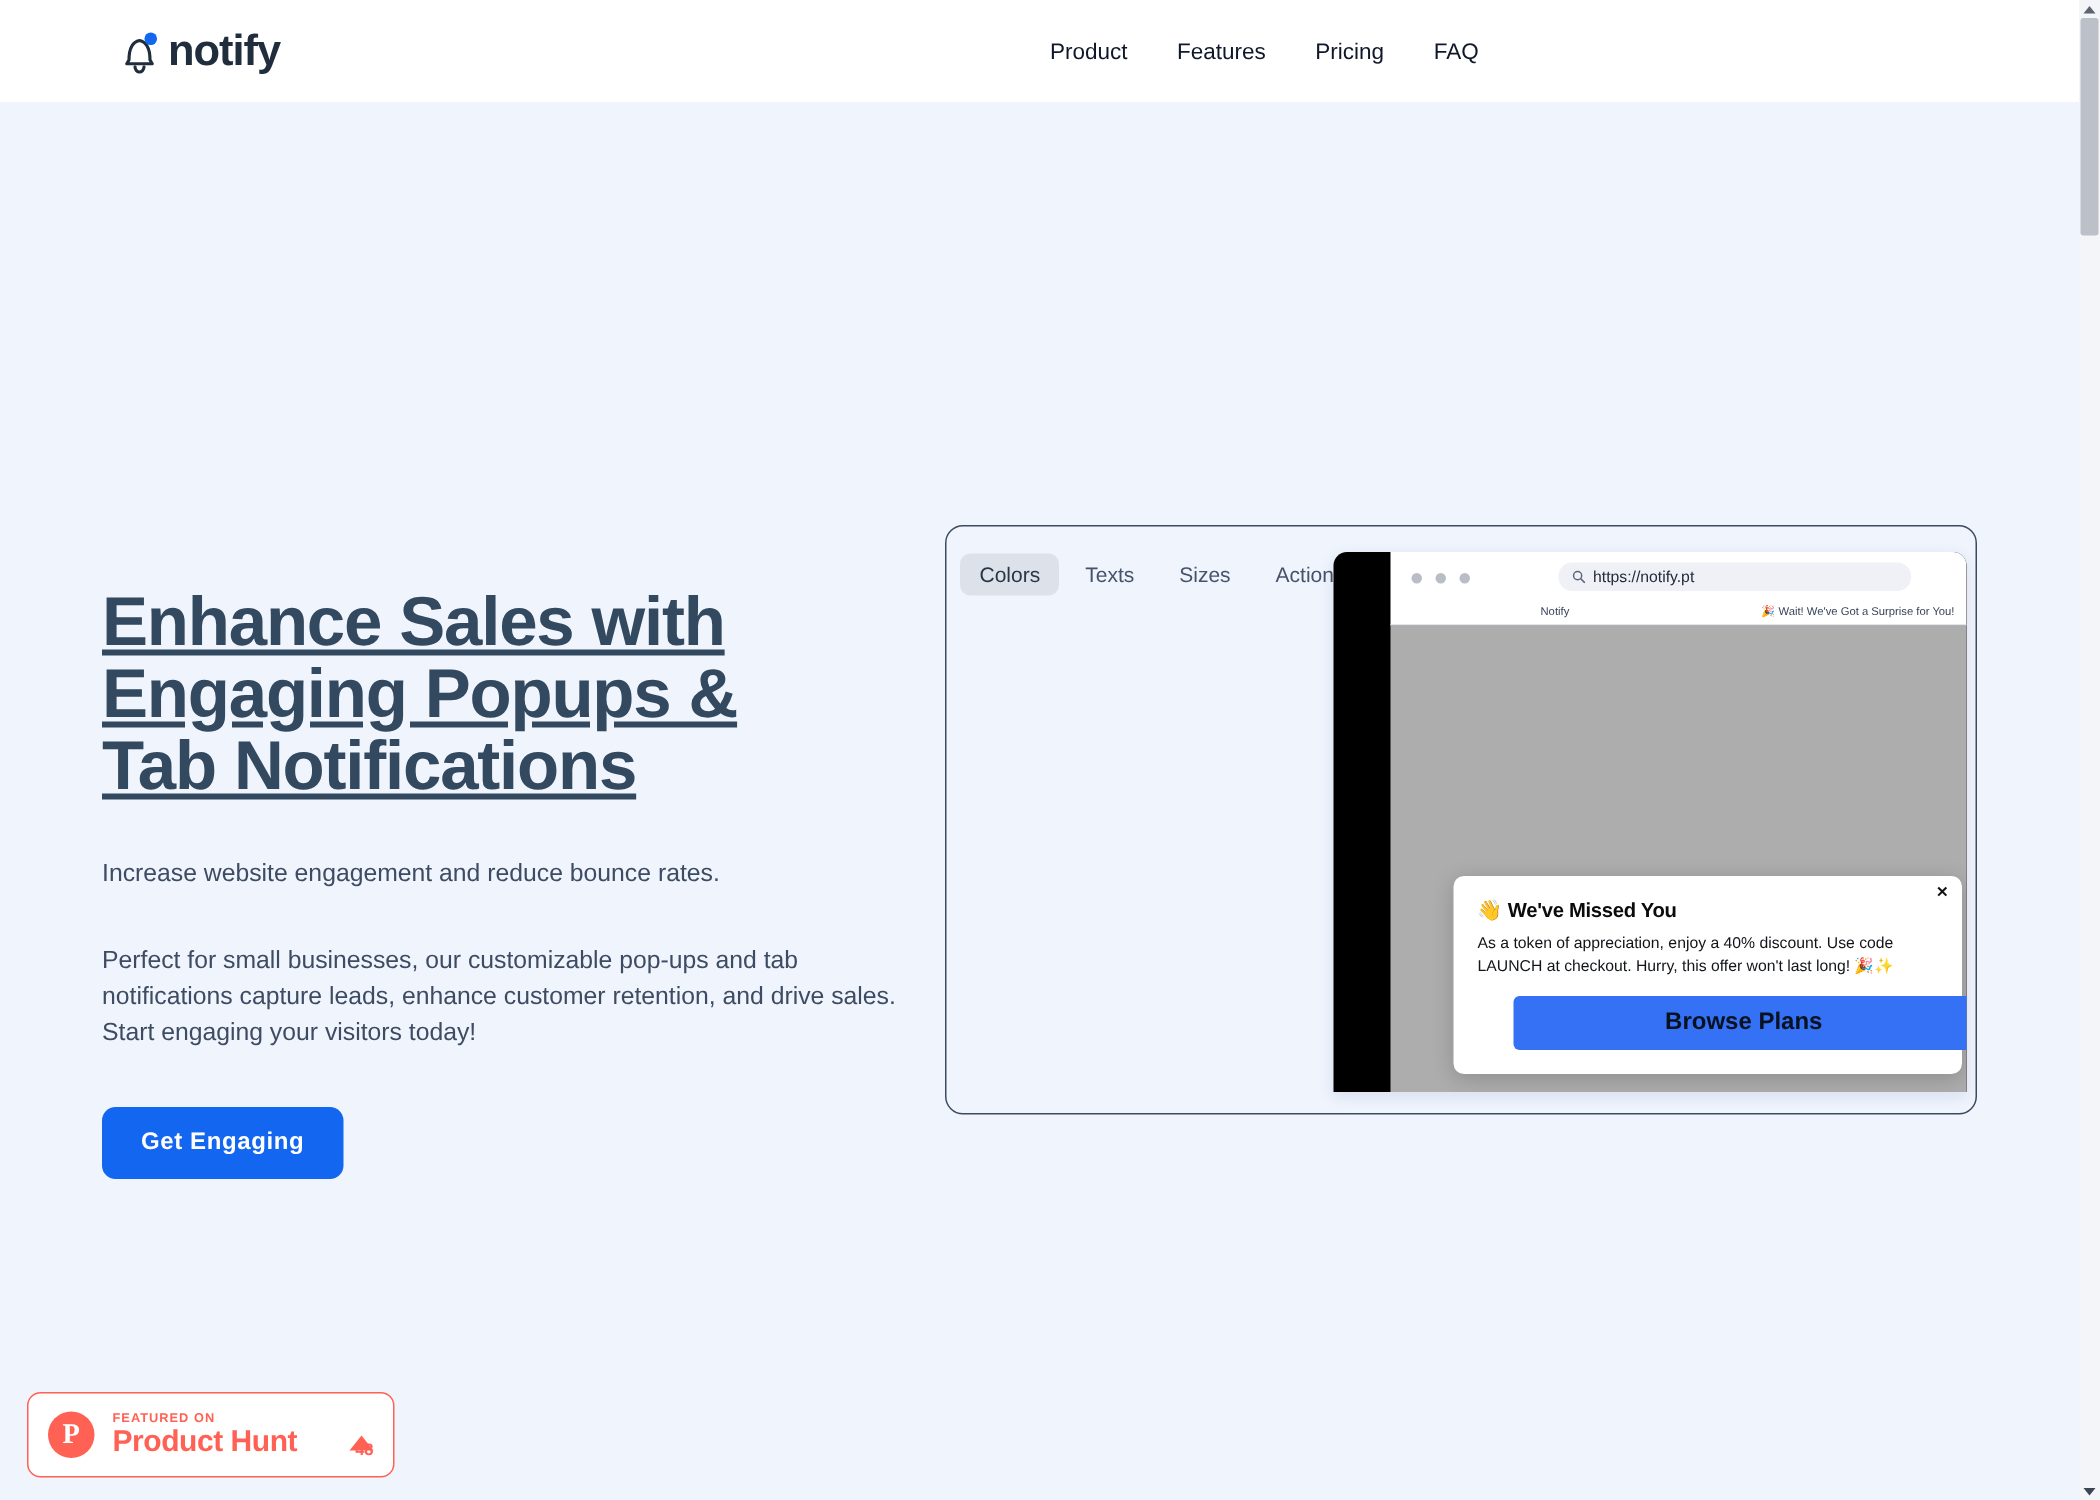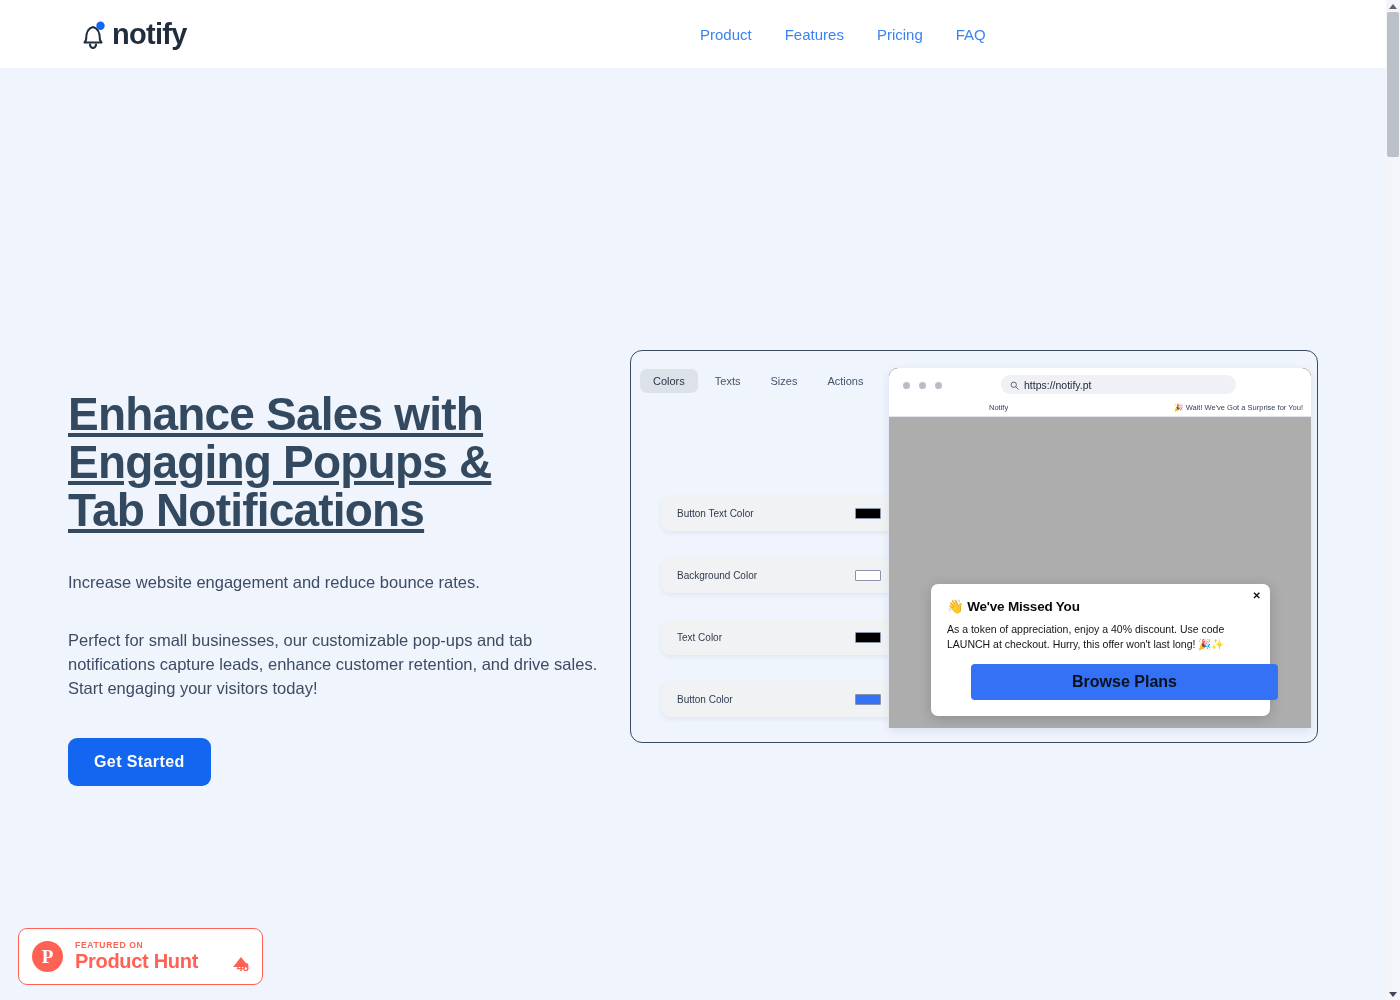--- a/index.html
+++ b/index.html
@@ -33,21 +33,21 @@
   .logo-text {
     font-size: 29px; font-weight: 700; letter-spacing: -0.7px;
     color: #1f2d3d;
   }
   .nav {
     position: absolute; left: 700px; top: 0;
     height: 68px;
     display: flex; align-items: center; gap: 33px;
   }
   .nav-item {
-    font-size: 15px; color: #3b82f6;
+    font-size: 15px; color: #0f172a;
     cursor: pointer; white-space: nowrap;
   }
 
   
   .hero-left {
     position: absolute; left: 68px; top: 390px;
     width: 560px;
   }
   .headline {
     font-size: 46px; line-height: 48px; font-weight: 700;
@@ -85,21 +85,21 @@
     border-radius: 12px;
     overflow: hidden;
   }
   .demo-inner { position: relative; width: 100%; height: 100%; }
 
   .tabs {
     position: absolute; left: 9px; top: 18px;
     display: flex; align-items: center; gap: 4px;
   }
   .tab {
-    font-size: 11px; color: #46536a;
+    font-size: 14px; color: #46536a;
     padding: 6px 13px; border-radius: 7px;
     cursor: pointer; white-space: nowrap;
   }
   .tab.active { background: #dde2ea; color: #2b3647; }
   .reset-icon {
     margin-left: 10px; width: 14px; height: 14px;
     display: flex; align-items: center; justify-content: center;
     cursor: pointer;
   }
 
@@ -125,20 +125,21 @@
   }
 
   
   .browser {
     position: absolute; left: 258px; top: 17px;
     width: 422px; height: 360px;
     background: #000000;
     border-radius: 9px 9px 0 0;
     overflow: hidden;
     box-shadow: 0 3px 10px rgba(40,60,100,0.10);
+    padding-left: 38px;
   }
   .browser-bar {
     position: relative;
     height: 34px;
     background: #ffffff;
     display: flex; align-items: center;
   }
   .lights { position: absolute; left: 14px; display: flex; gap: 9px; }
   .light { width: 7px; height: 7px; border-radius: 50%; background: #b9bdc6; }
   .urlbar {
@@ -299,58 +300,40 @@
       <span class="nav-item">FAQ</span>
     </nav>
   </div>
 
   <div class="hero-left">
     <h1 class="headline">Enhance Sales with
 Engaging Popups &amp;
 Tab Notifications</h1>
     <p class="sub1">Increase website engagement and reduce bounce rates.</p>
     <p class="sub2">Perfect for small businesses, our customizable pop-ups and tab notifications capture leads, enhance customer retention, and drive sales. Start engaging your visitors today!</p>
-    <button class="cta">Get Started</button>
+    <button class="cta">Get Engaging</button>
   </div>
 
   <div class="demo">
     <div class="demo-inner">
 
       <div class="tabs">
         <span class="tab active">Colors</span>
         <span class="tab">Texts</span>
         <span class="tab">Sizes</span>
         <span class="tab">Actions</span>
         <span class="tab">Tab</span>
         <span class="reset-icon">
           <svg width="13" height="13" viewBox="0 0 16 16">
             <path d="M13 8 A5 5 0 1 1 11.2 4.2" fill="none" stroke="#46536a" stroke-width="1.5" stroke-linecap="round"></path>
             <path d="M11.6 1.4 L11.6 4.6 L8.4 4.6" fill="none" stroke="#46536a" stroke-width="1.5" stroke-linecap="round" stroke-linejoin="round"></path>
           </svg>
         </span>
       </div>
 
-      <div class="controls">
-        <div class="ctrl-row">
-          <span class="ctrl-label">Button Text Color</span>
-          <span class="swatch" style="background:#000000"></span>
-        </div>
-        <div class="ctrl-row">
-          <span class="ctrl-label">Background Color</span>
-          <span class="swatch" style="background:#ffffff"></span>
-        </div>
-        <div class="ctrl-row">
-          <span class="ctrl-label">Text Color</span>
-          <span class="swatch" style="background:#000000"></span>
-        </div>
-        <div class="ctrl-row">
-          <span class="ctrl-label">Button Color</span>
-          <span class="swatch" style="background:#3471f5"></span>
-        </div>
-      </div>
 
       <div class="browser">
         <div class="browser-bar">
           <span class="lights">
             <span class="light"></span>
             <span class="light"></span>
             <span class="light"></span>
           </span>
           <span class="urlbar">
             <span>

